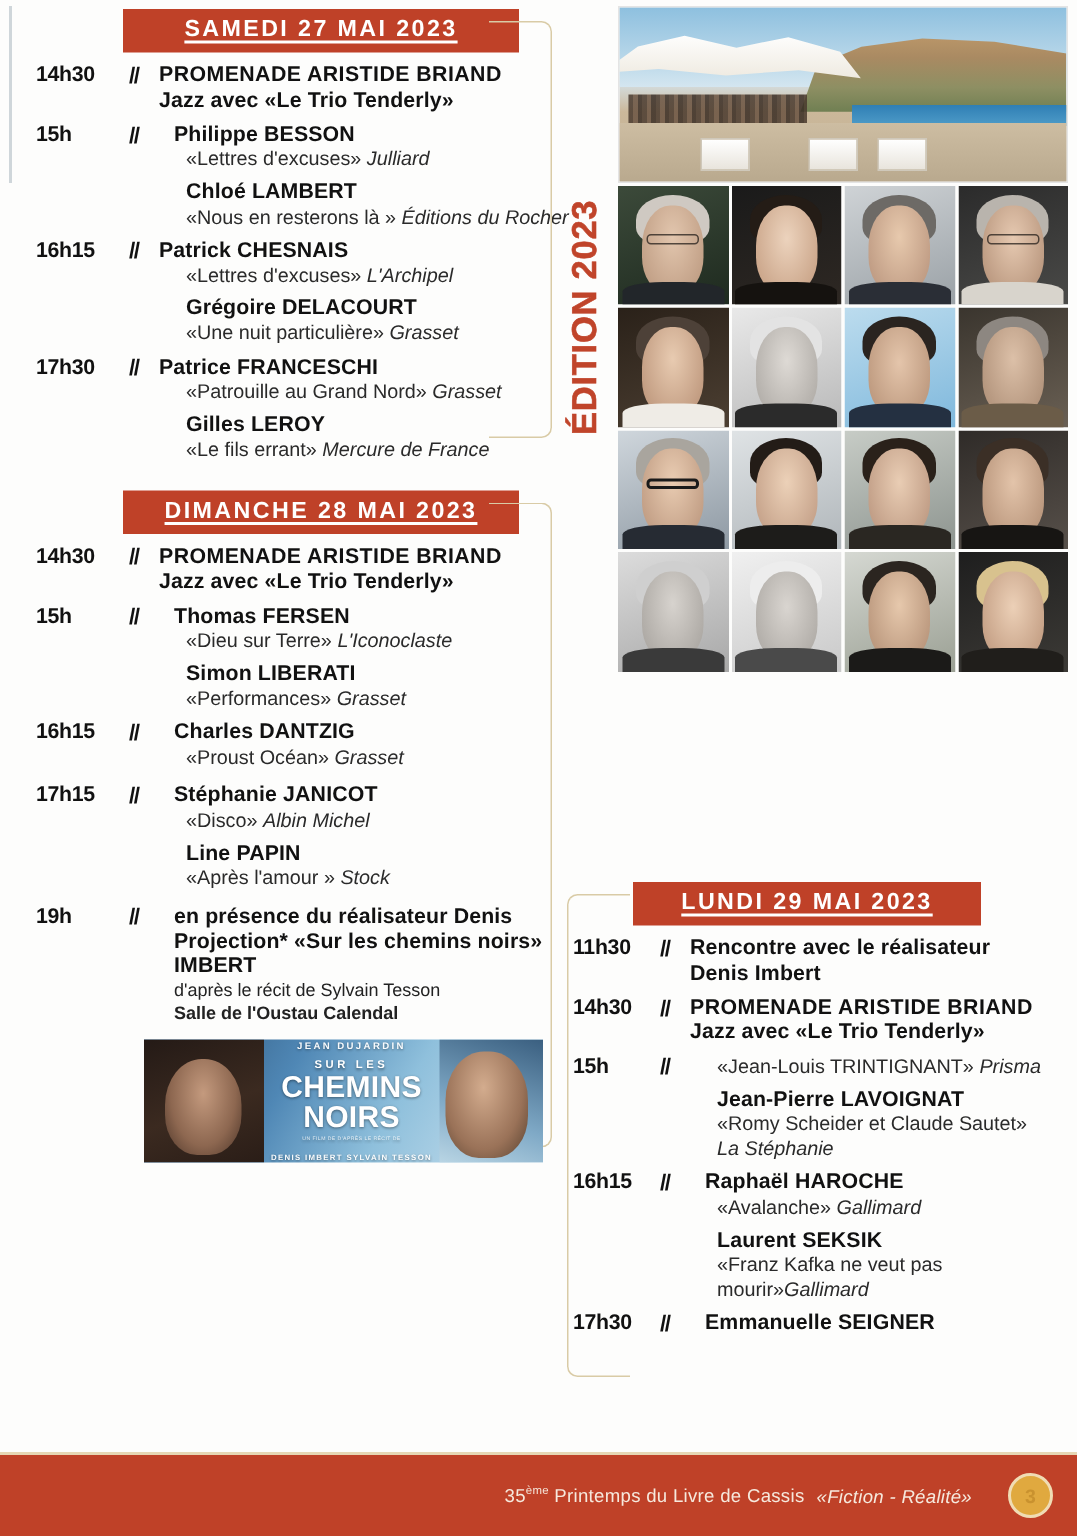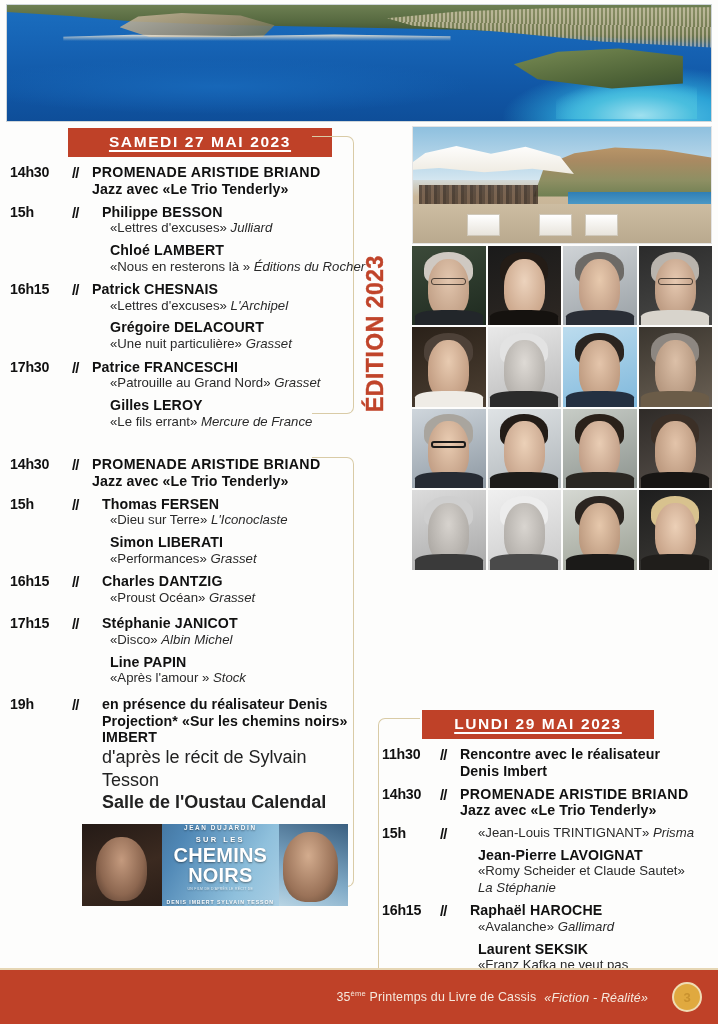--- a/index.html
+++ b/index.html
@@ -6,21 +6,21 @@
   html, body {
     width: 727px; height: 1024px;
     background: #ffffff;
     font-family: "Liberation Sans", sans-serif;
     overflow: hidden;
   }
   .page {
     position: relative;
     width: 718px; height: 1024px;
     background: #fdfdfc;
-    display: flex; flex-direction: column;
+    display: flex; flex-direction: row;
   }
 
   
   .hero {
     position: relative;
     margin: 4px 6px 0 6px;
     height: 118px;
     overflow: hidden;
     border: 1px solid #cfd6da;
     flex: 0 0 auto;
@@ -128,21 +128,21 @@
   .entry { flex: 1 1 auto; }
   .ev-title {
     font-weight: bold; font-size: 14.2px; color: #111;
     letter-spacing: .1px; line-height: 1.18;
   }
   .ev-title.caps { letter-spacing: .3px; }
   .ev-sub {
     font-size: 13.2px; color: #2a2a2a; line-height: 1.25;
   }
   .ev-sub em { font-style: italic; }
-  .ev-note { font-size: 18px; color: #222; line-height: 1.25; }
+  .ev-note { font-size: 12px; color: #222; line-height: 1.25; }
   .ev-note.b { font-weight: bold; }
   .indent1 { padding-left: 10px; }
   .indent2 { padding-left: 18px; }
   .gap { height: 8px; }
   .gap-s { height: 5px; }
 
   
   .poster {
     position: relative;
     margin: 10px 0 0 72px;
@@ -362,20 +362,21 @@
             <div class="ev-title indent2">Gilles LEROY</div>
             <div class="ev-sub indent2"><span>«Le fils errant»</span> <em>Mercure de France</em></div>
           </div>
         </div>
       </div>
 
       <div class="gap" style="height:18px;"></div>
 
       <div class="daybar-wrap">
         <div class="bracket right-open" style="left:302px; top:8px; width:42px; height:430px;"></div>
+        <div class="daybar left-pad">DIMANCHE 28 MAI 2023</div>
       </div>
 
       <div class="sched">
         <div class="row">
           <span class="time">14h30</span>
           <span class="slash">//</span>
           <div class="entry">
             <div class="ev-title caps">PROMENADE ARISTIDE BRIAND</div>
             <div class="ev-title">Jazz avec «Le Trio Tenderly»</div>
           </div>

